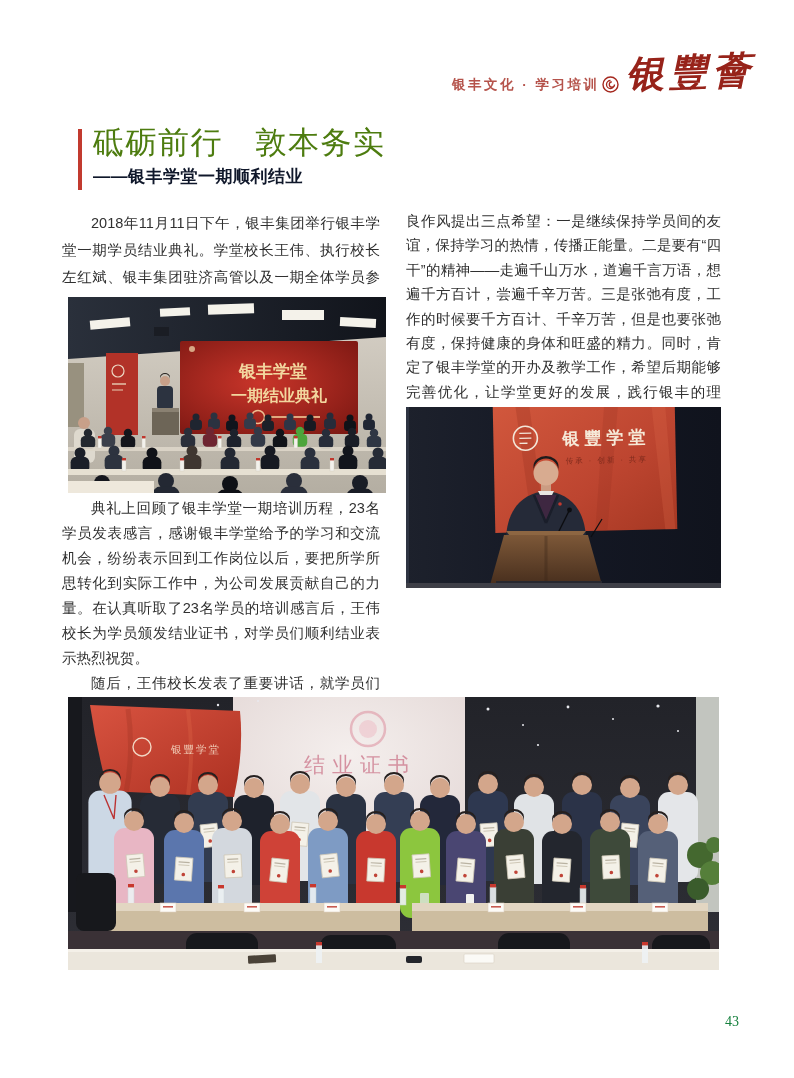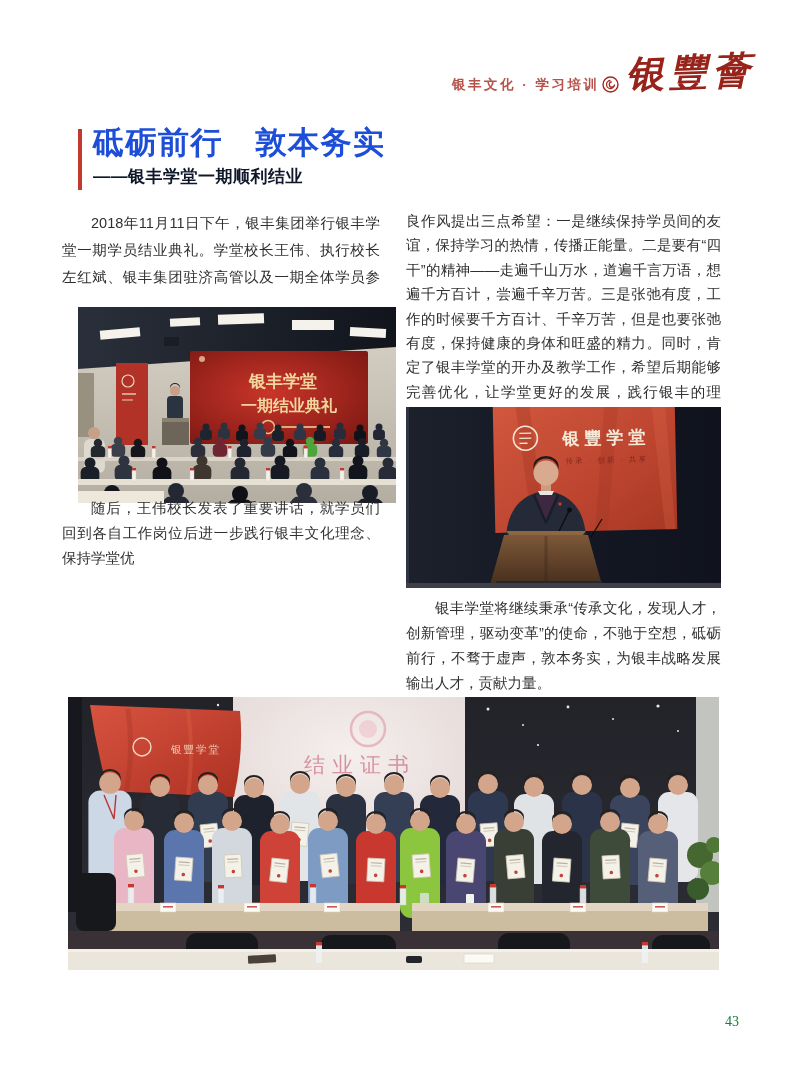--- a/index.html
+++ b/index.html
@@ -14,21 +14,21 @@
   }
   .hdr-swirl{position:absolute;left:602px;top:76px;width:17px;height:17px;}
   .hdr-brand{
     position:absolute;left:626px;top:48px;width:140px;font-size:38px;line-height:48px;
     font-family:"DejaVu Serif","Liberation Serif",serif;font-style:italic;font-weight:bold;
     color:#97231a;letter-spacing:5px;transform:rotate(-2deg);white-space:nowrap;
   }
   
   .title-bar{position:absolute;left:78px;top:129px;width:4px;height:61px;background:#c23a2f;}
   .art-title{
-    position:absolute;left:93px;top:122px;font-size:31px;font-weight:700;color:#1d4ed8;
+    position:absolute;left:93px;top:122px;font-size:31px;font-weight:400;color:#4d7c0f;
     letter-spacing:1.5px;white-space:nowrap;
   }
   .art-subtitle{
     position:absolute;left:93px;top:165px;font-size:17px;font-weight:bold;color:#0f172a;
     letter-spacing:0.5px;white-space:nowrap;
   }
   
   .para{
     position:absolute;text-align:justify;text-justify:inter-ideograph;
     font-size:14.5px;color:#303030;overflow:hidden;margin:0;
@@ -67,21 +67,21 @@
   <div class="hdr-brand">银豐薈</div>
 
   <div class="title-bar"></div>
   <h1 class="art-title" style="margin:0;">砥砺前行　敦本务实</h1>
   <div class="art-subtitle">——银丰学堂一期顺利结业</div>
 
   <div class="para" id="p1">
     <p>2018年11月11日下午，银丰集团举行银丰学堂一期学员结业典礼。学堂校长王伟、执行校长左红斌、银丰集团驻济高管以及一期全体学员参加了典礼。</p>
   </div>
 
-  <figure class="ph" id="photo1" style="margin:16px;">
+  <figure class="ph" id="photo1" style="margin:6px;">
     <svg viewBox="0 0 318 196" preserveAspectRatio="none">
       <defs>
         <linearGradient id="wallg" x1="0" y1="0" x2="0" y2="1">
           <stop offset="0" stop-color="#d9d3c9"></stop>
             <stop offset="1" stop-color="#b4aea2"></stop>
         </linearGradient>
         <linearGradient id="ceilg" x1="0" y1="0" x2="1" y2="0">
           <stop offset="0" stop-color="#2a303b"></stop>
             <stop offset="1" stop-color="#11141b"></stop>
         </linearGradient>
@@ -189,20 +189,21 @@
         <use href="#pp" transform="translate(98,184) scale(1.6)" fill="#232833"></use>
         <use href="#pp" transform="translate(162,187) scale(1.6)" fill="#0e1015"></use>
         <use href="#pp" transform="translate(226,184) scale(1.6)" fill="#2a2f3b"></use>
         <use href="#pp" transform="translate(292,186) scale(1.6)" fill="#191d26"></use>
       </g>
       <rect x="0" y="184" width="86" height="12" fill="#eee8dc"></rect>
     </svg>
   </figure>
 
   <div class="para" id="p2p3">
+    <p>典礼上回顾了银丰学堂一期培训历程，23名学员发表感言，感谢银丰学堂给予的学习和交流机会，纷纷表示回到工作岗位以后，要把所学所思转化到实际工作中，为公司发展贡献自己的力量。在认真听取了23名学员的培训感言后，王伟校长为学员颁发结业证书，对学员们顺利结业表示热烈祝贺。</p>
     <p>随后，王伟校长发表了重要讲话，就学员们回到各自工作岗位后进一步践行银丰文化理念、保持学堂优</p>
   </div>
 
   <div class="para" id="p3b">
     <p class="noindent">良作风提出三点希望：一是继续保持学员间的友谊，保持学习的热情，传播正能量。二是要有“四干”的精神——走遍千山万水，道遍千言万语，想遍千方百计，尝遍千辛万苦。三是张弛有度，工作的时候要千方百计、千辛万苦，但是也要张弛有度，保持健康的身体和旺盛的精力。同时，肯定了银丰学堂的开办及教学工作，希望后期能够完善优化，让学堂更好的发展，践行银丰的理念。</p>
   </div>
 
   <figure class="ph" id="photo2" style="margin:0;">
     <svg viewBox="0 0 315 181" preserveAspectRatio="none">
       <defs>
@@ -252,23 +253,20 @@
       <g>
         <polygon points="100,124 180,124 176,129 104,129" fill="#8d6642"></polygon>
         <polygon points="98,128 182,128 196,178 84,178" fill="url(#pod2)"></polygon>
         <line x1="140" y1="129" x2="140" y2="177" stroke="#35221552" stroke-width="3"></line>
         <rect x="90" y="174" width="106" height="7" fill="#27272e"></rect>
       </g>
       <rect x="0" y="176" width="315" height="5" fill="#3e3f47"></rect>
     </svg>
   </figure>
 
-  <div class="para" id="p4">
-    <p>银丰学堂将继续秉承“传承文化，发现人才，创新管理，驱动变革”的使命，不驰于空想，砥砺前行，不骛于虚声，敦本务实，为银丰战略发展输出人才，贡献力量。</p>
-  </div>
 
   <figure class="ph" id="photo3" style="margin:0;">
     <svg viewBox="0 0 651 273" preserveAspectRatio="none">
       <defs>
         <linearGradient id="bg3" x1="0" y1="0" x2="0" y2="1">
           <stop offset="0" stop-color="#222329"></stop>
             <stop offset="1" stop-color="#2e2f36"></stop>
         </linearGradient>
         <radialGradient id="scr3" cx="0.5" cy="0.35" r="0.85">
           <stop offset="0" stop-color="#fdf7f5"></stop>

